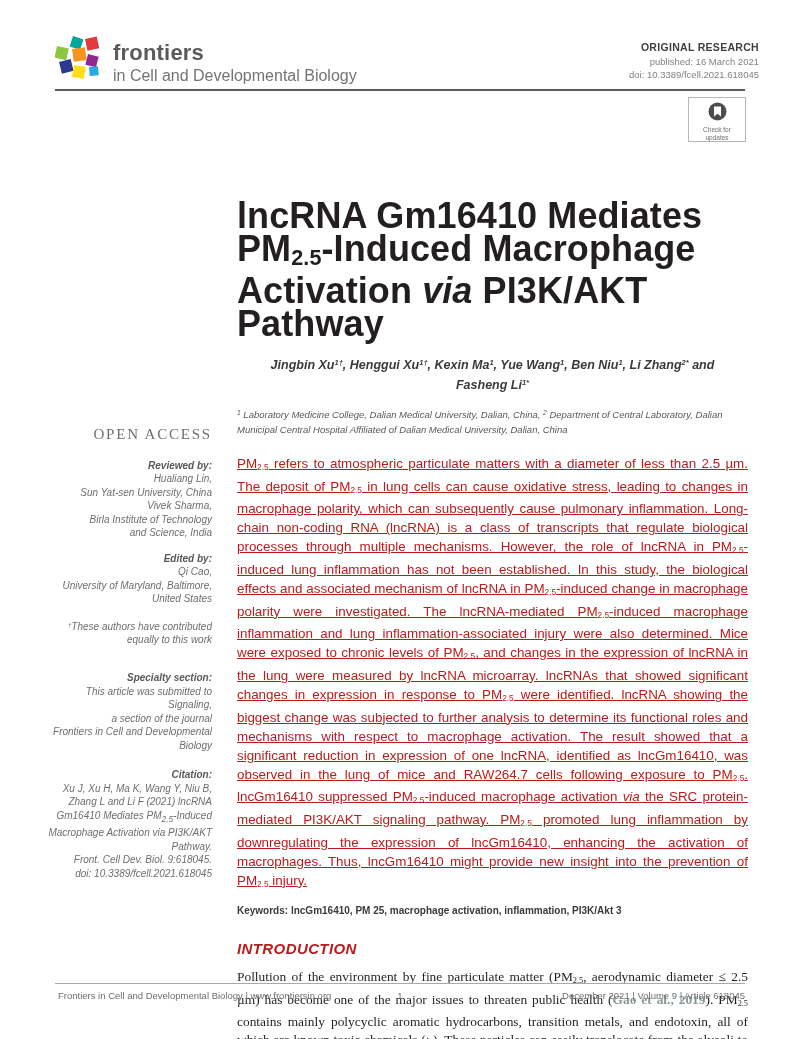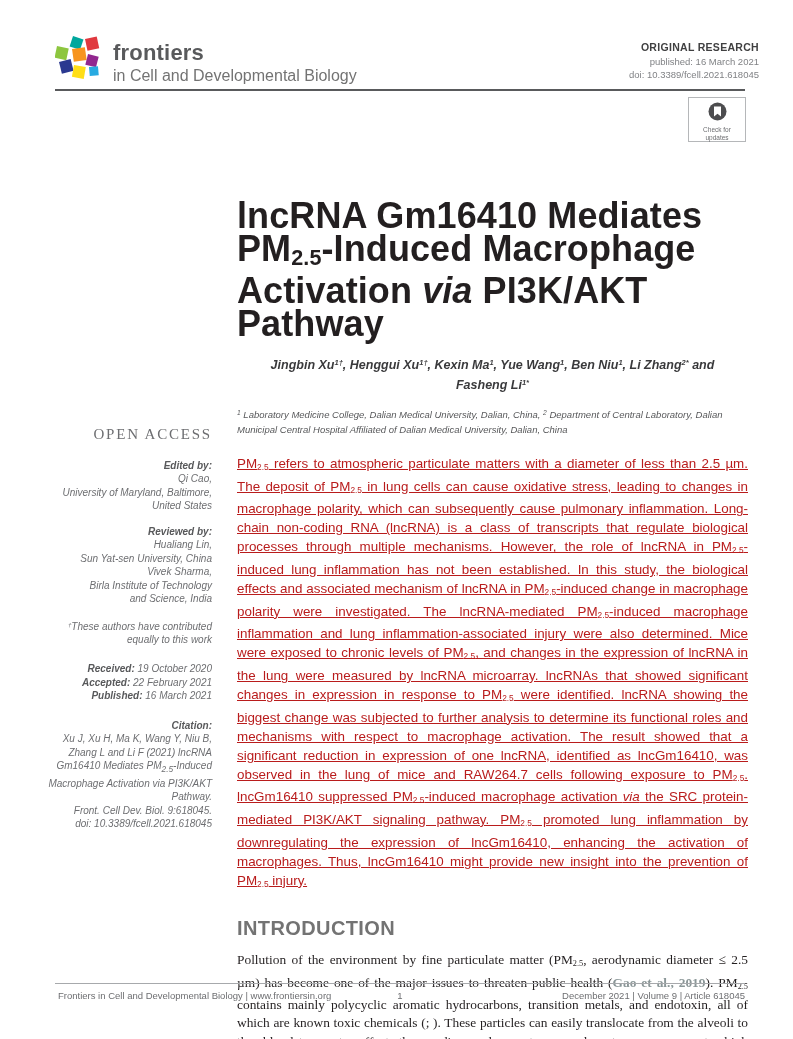--- a/index.html
+++ b/index.html
@@ -33,21 +33,21 @@
   .main-col { position:absolute; left:237px; top:199px; width:511px; }
   .title { font-size:36px; line-height:33px; font-weight:bold; color:#231f20; letter-spacing:0.1px; }
   .title sub { font-size:60%; vertical-align:-0.18em; }
   .authors { margin-top:14px; font-size:12.5px; line-height:18px; font-weight:bold; font-style:italic; color:#3a3a3c;text-align:center; }
   .authors sup { font-size:60%; vertical-align:0.5em; font-weight:bold; }
   .affiliations { margin-top:13px; font-size:9.5px; line-height:14.5px; font-style:italic; color:#58595b; }
   .affiliations sup { font-size:70%; vertical-align:0.4em; }
   .abstract { margin-top:17px; font-size:13.4px; line-height:19px; color:#b91c1c; text-align:justify;text-decoration:underline; }
   .abstract sub, .intro-text sub { font-size:62%; vertical-align:-0.2em; }
   .keywords { margin-top:12px; font-size:10px; font-weight:bold; color:#3a3a3c; }
-  .section-heading { margin-top:24px; font-size:20px; font-weight:bold; color:#737373; letter-spacing:0.4px; }
+  .section-heading { margin-top:24px; font-size:15px; font-weight:bold; color:#b91c1c; letter-spacing:0.4px;font-style:italic; }
   .intro-text { margin-top:11px; font-family:"Liberation Serif", serif; font-size:13.4px; line-height:18.6px; color:#231f20; text-align:justify; }
   .intro-text .cite { color:#8a9697;font-weight:bold; }
 
   
   .footer-row { position:absolute; left:55px; top:990px; width:690px; font-size:9.5px; color:#6d6e71; }
   .footer-left { position:absolute; left:3px; top:0; }
   .footer-page { position:absolute; left:0; right:0; text-align:center; top:0; }
   .footer-right { position:absolute; right:0; top:0; }
 </style>
 </head>
@@ -95,32 +95,33 @@
   <div class="check-badge">
     <svg width="19" height="19" viewBox="0 0 19 19">
       <circle cx="9.5" cy="9.5" r="9" fill="#4d4d4f"></circle>
       <path d="M6 4.5 h7 v10 l-3.5 -2.8 -3.5 2.8 z" fill="#ffffff"></path>
     </svg>
     <div class="cb-text">Check for<br>updates</div>
   </div>
 
   <aside class="sidebar">
     <div class="open-access">OPEN ACCESS</div>
+    <div class="sb-block"><b>Reviewed by:</b><br>Hualiang Lin,<br>Sun Yat-sen University, China<br>Vivek Sharma,<br>Birla Institute of Technology<br>and Science, India</div>
     <div class="sb-block"><b>Edited by:</b><br>Qi Cao,<br>University of Maryland, Baltimore,<br>United States</div>
-    <div class="sb-block"><b>Reviewed by:</b><br>Hualiang Lin,<br>Sun Yat-sen University, China<br>Vivek Sharma,<br>Birla Institute of Technology<br>and Science, India</div>
     <div class="sb-note"><sup>†</sup>These authors have contributed<br>equally to this work</div>
-    <div class="sb-block sb-gap-md"><b>Received:</b> 19 October 2020<br><b>Accepted:</b> 22 February 2021<br><b>Published:</b> 16 March 2021</div>
+    <div class="sb-block sb-gap-lg"><b>Specialty section:</b><br>This article was submitted to<br>Signaling,<br>a section of the journal<br>Frontiers in Cell and Developmental<br>Biology</div>
     <div class="sb-block sb-gap-md"><b>Citation:</b><br>Xu J, Xu H, Ma K, Wang Y, Niu B,<br>Zhang L and Li F (2021) lncRNA<br>Gm16410 Mediates PM<sub>2.5</sub>-Induced<br>Macrophage Activation via PI3K/AKT<br>Pathway.<br>Front. Cell Dev. Biol. 9:618045.<br>doi: 10.3389/fcell.2021.618045</div>
   </aside>
 
   <article class="main-col">
     <h1 class="title">lncRNA Gm16410 Mediates<br>PM<sub>2.5</sub>-Induced Macrophage<br>Activation <i>via</i> PI3K/AKT Pathway</h1>
     <div class="authors">Jingbin Xu<sup>1†</sup>, Henggui Xu<sup>1†</sup>, Kexin Ma<sup>1</sup>, Yue Wang<sup>1</sup>, Ben Niu<sup>1</sup>, Li Zhang<sup>2*</sup> and<br>Fasheng Li<sup>1*</sup></div>
     <div class="affiliations"><sup>1</sup> Laboratory Medicine College, Dalian Medical University, Dalian, China, <sup>2</sup> Department of Central Laboratory, Dalian Municipal Central Hospital Affiliated of Dalian Medical University, Dalian, China</div>
     <p class="abstract">PM<sub>2.5</sub> refers to atmospheric particulate matters with a diameter of less than 2.5 µm. The deposit of PM<sub>2.5</sub> in lung cells can cause oxidative stress, leading to changes in macrophage polarity, which can subsequently cause pulmonary inflammation. Long-chain non-coding RNA (lncRNA) is a class of transcripts that regulate biological processes through multiple mechanisms. However, the role of lncRNA in PM<sub>2.5</sub>-induced lung inflammation has not been established. In this study, the biological effects and associated mechanism of lncRNA in PM<sub>2.5</sub>-induced change in macrophage polarity were investigated. The lncRNA-mediated PM<sub>2.5</sub>-induced macrophage inflammation and lung inflammation-associated injury were also determined. Mice were exposed to chronic levels of PM<sub>2.5</sub>, and changes in the expression of lncRNA in the lung were measured by lncRNA microarray. lncRNAs that showed significant changes in expression in response to PM<sub>2.5</sub> were identified. lncRNA showing the biggest change was subjected to further analysis to determine its functional roles and mechanisms with respect to macrophage activation. The result showed that a significant reduction in expression of one lncRNA, identified as lncGm16410, was observed in the lung of mice and RAW264.7 cells following exposure to PM<sub>2.5</sub>. lncGm16410 suppressed PM<sub>2.5</sub>-induced macrophage activation <i>via</i> the SRC protein-mediated PI3K/AKT signaling pathway. PM<sub>2.5</sub> promoted lung inflammation by downregulating the expression of lncGm16410, enhancing the activation of macrophages. Thus, lncGm16410 might provide new insight into the prevention of PM<sub>2.5</sub> injury.</p>
+    <div class="keywords">Keywords: lncGm16410, PM 25, macrophage activation, inflammation, PI3K/Akt 3</div>
     <h2 class="section-heading">INTRODUCTION</h2>
     <p class="intro-text">Pollution of the environment by fine particulate matter (PM<sub>2.5</sub>, aerodynamic diameter ≤ 2.5 µm) has become one of the major issues to threaten public health (<span class="cite">Gao et al., 2019</span>). PM<sub>2.5</sub> contains mainly polycyclic aromatic hydrocarbons, transition metals, and endotoxin, all of which are known toxic chemicals (; ). These particles can easily translocate from the alveoli to the bloodstream to affect the cardiovascular system, so long-term exposure to high concentrations of PM increases the risk of cardiovascular and respiratory illnesses (; ). In recent years, much progress has been made in the prevention and</p>
   </article>
 
   <div class="footer-rule"></div>
   <div class="footer-row">
     <span class="footer-left">Frontiers in Cell and Developmental Biology | www.frontiersin.org</span>
     <span class="footer-page">1</span>
     <span class="footer-right">December 2021 | Volume 9 | Article 618045</span>
   </div>

